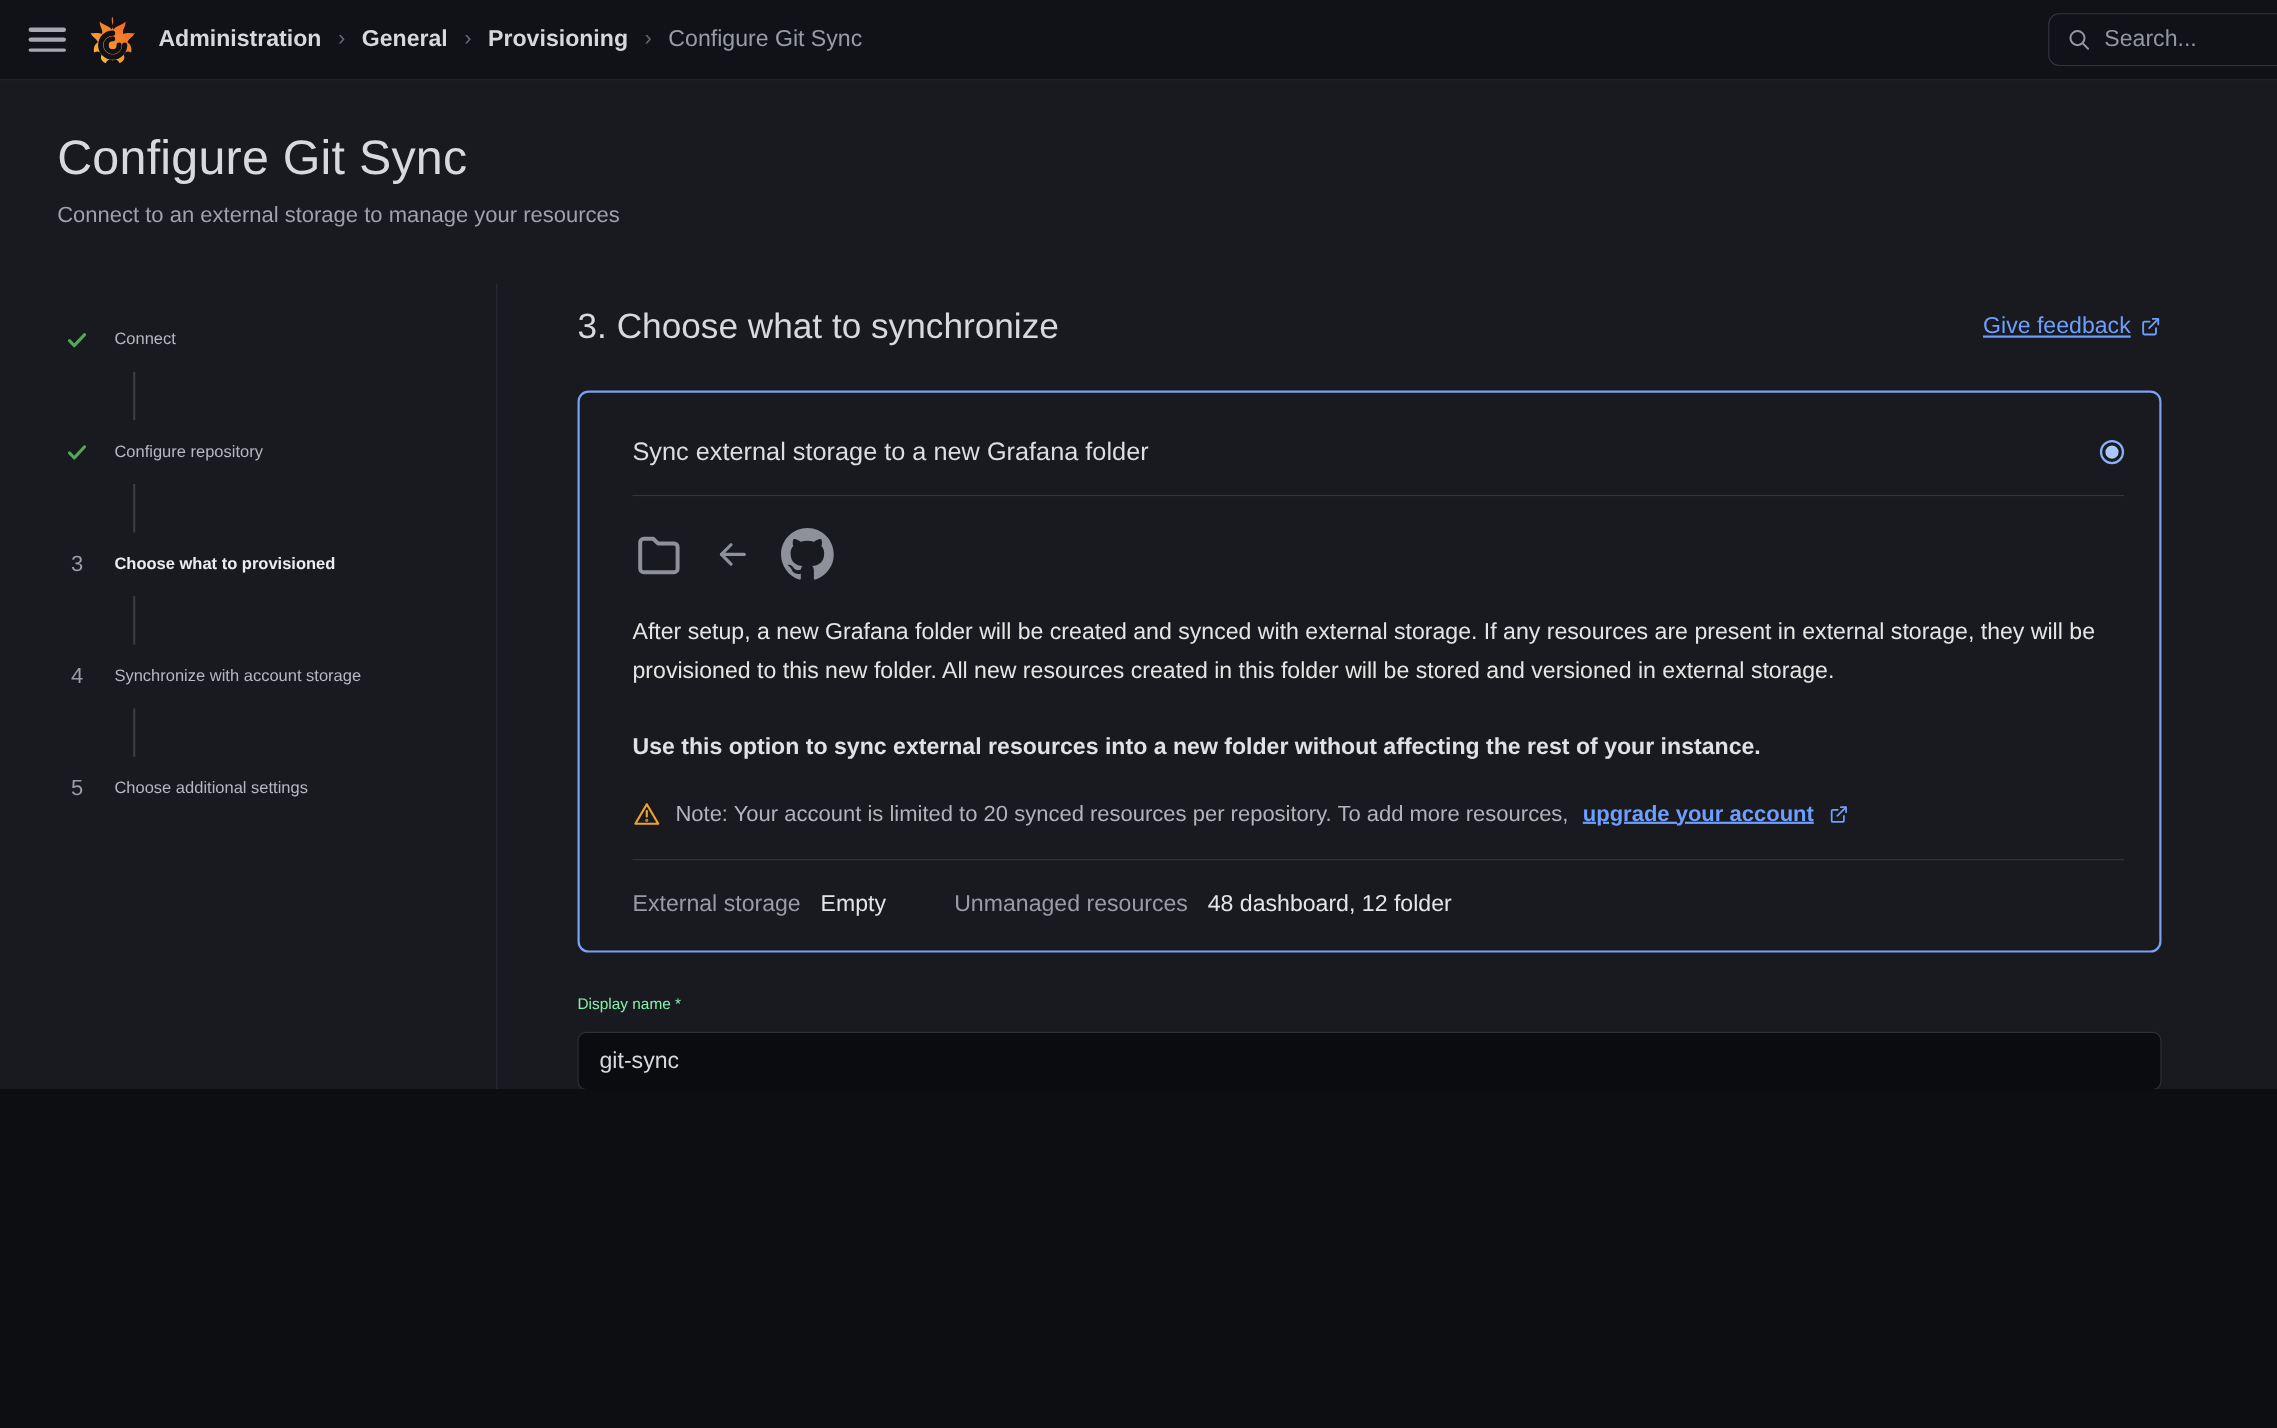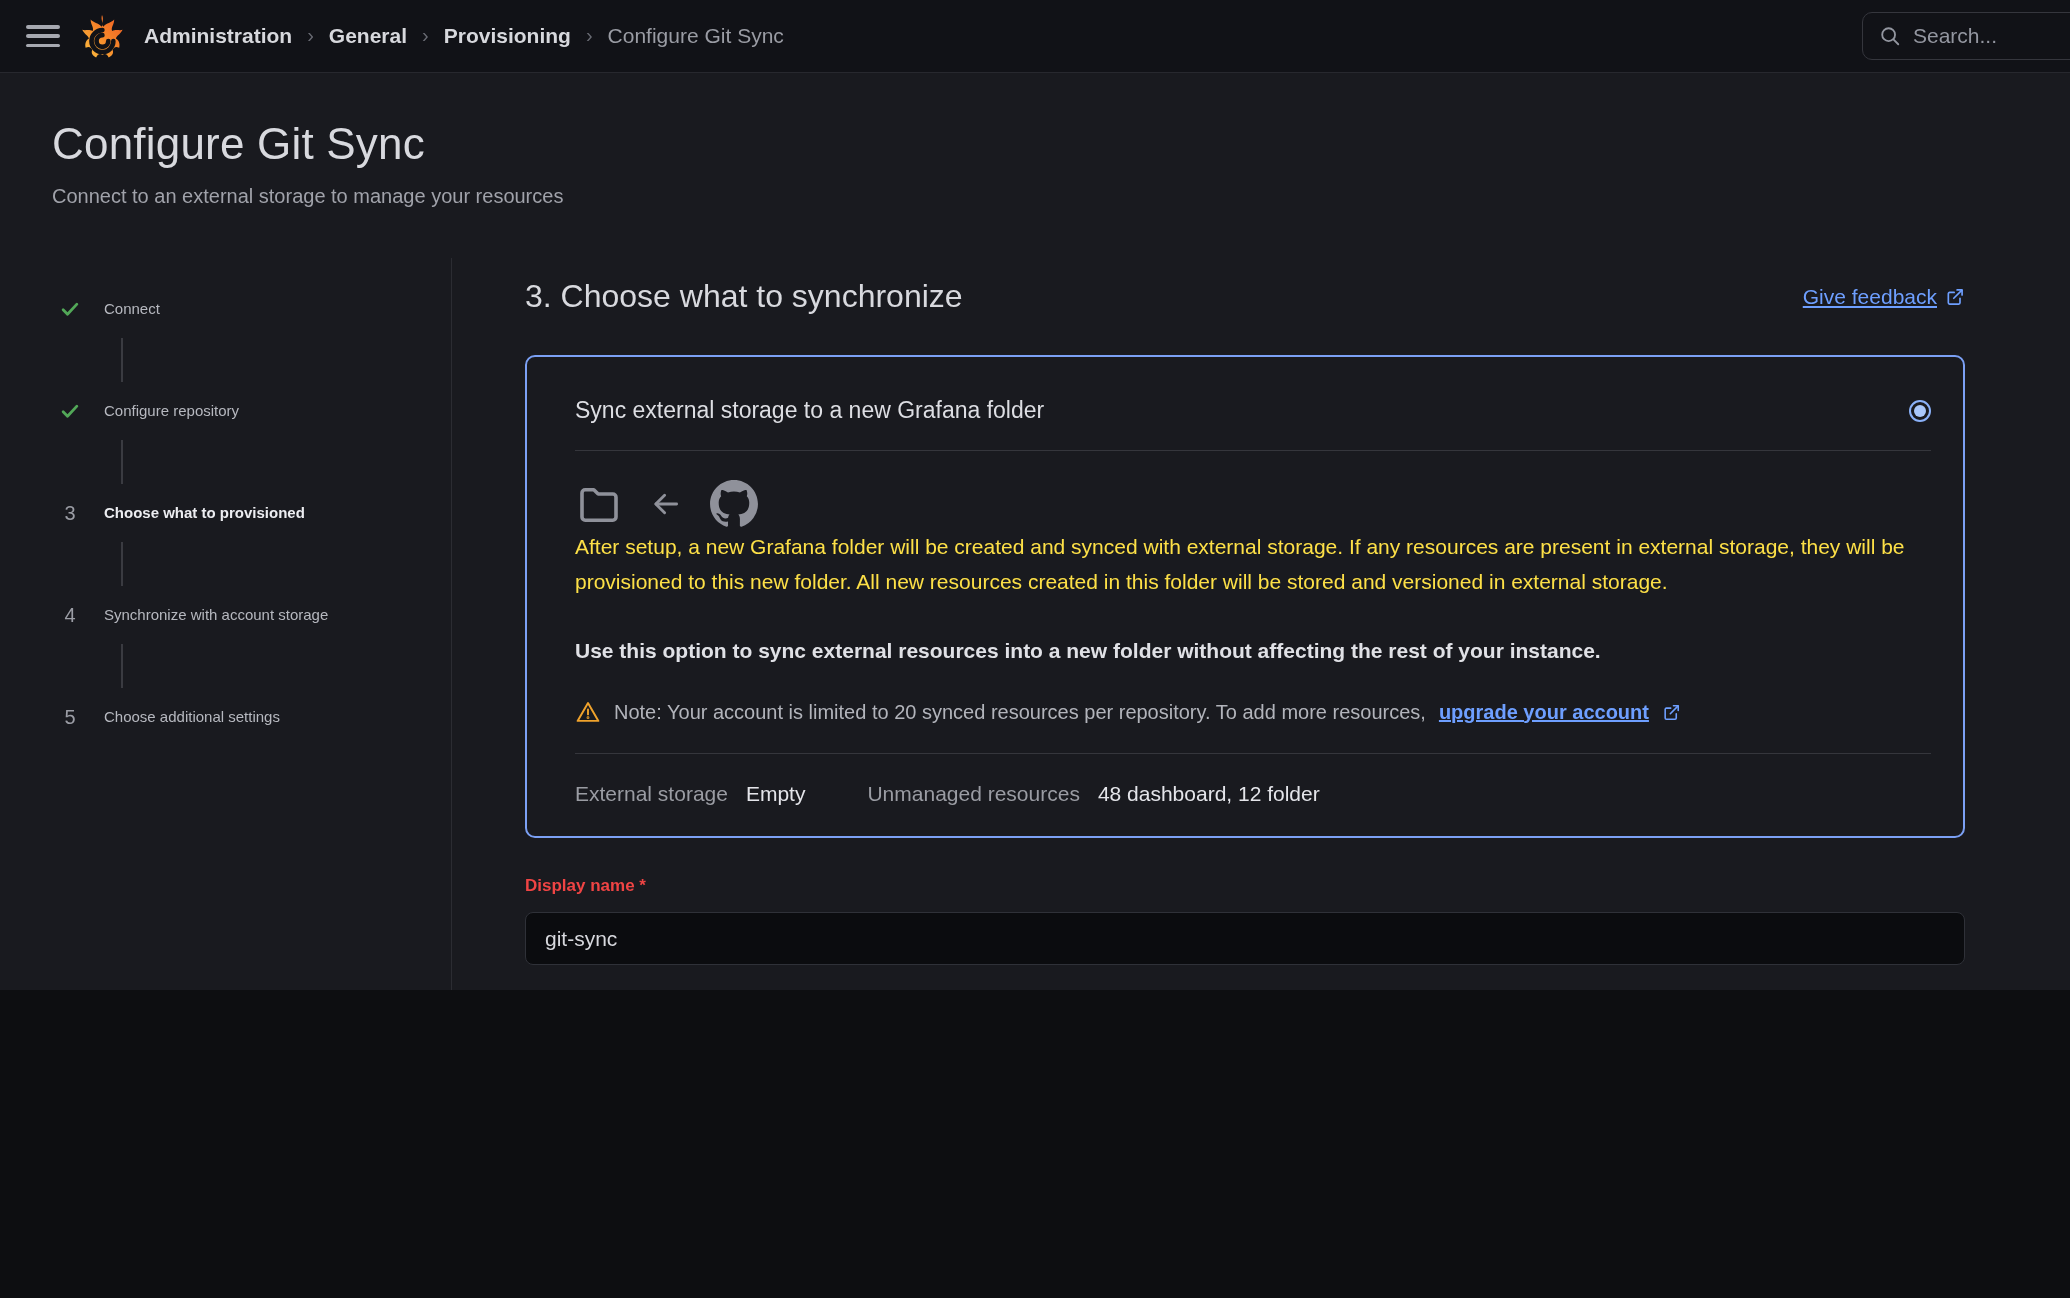--- a/index.html
+++ b/index.html
@@ -94,33 +94,33 @@
   .radio {
     width: 22px; height: 22px; border-radius: 50%;
     border: 2px solid #8ab1f8;
     display: flex; align-items: center; justify-content: center;
     cursor: pointer;
   }
   .radio::after { content: ""; width: 12px; height: 12px; border-radius: 50%; background: #a9c7fa; }
   .divider { border: none; border-top: 1px solid #35363c; height: 0; }
   .card .divider.top { margin-top: 26px; }
   .icons-row { margin-top: 28px; display: flex; align-items: center; gap: 26px; }
-  .desc { font-size: 21px; line-height: 35px; color: #fde047; max-width: 1380px; }
+  .desc { margin-top: 28px; font-size: 21px; line-height: 35px; color: #e5e5e5; max-width: 1380px; }
   .emph { margin-top: 40px; font-size: 21px; font-weight: 600; color: #e0e1e6; }
   .note { margin-top: 36px; display: flex; align-items: center; gap: 13px; font-size: 20px; color: #b2b4bb; }
   .note .link { display: inline-flex; align-items: center; gap: 7px; font-weight: 600; text-decoration: underline; }
   .card .divider.bottom { margin-top: 28px; }
   .stats { margin-top: 28px; display: flex; align-items: center; gap: 18px; font-size: 21px; }
   .stats .stat-label { color: #9a9ca3; }
   .stats .stat-value { color: #e4e5ea; font-weight: 500; }
   .stats .stat-gap { width: 26px; }
 
   
   .field { margin-top: 38px; }
-  .field-label { font-size: 17px; font-weight: 700; color: #ef4444; }
+  .field-label { font-size: 14px; font-weight: 400; color: #86efac; }
   .field-help { margin-top: 9px; font-size: 19px; line-height: 25px; color: #9c9ea6; max-width: 760px; }
   .text-input {
     margin-top: 16px;
     width: 100%; height: 53px;
     background: #0b0c0f;
     border: 1px solid #2f3138;
     border-radius: 8px;
     padding: 0 19px;
     font-family: "Liberation Sans", sans-serif;
     font-size: 21px;

